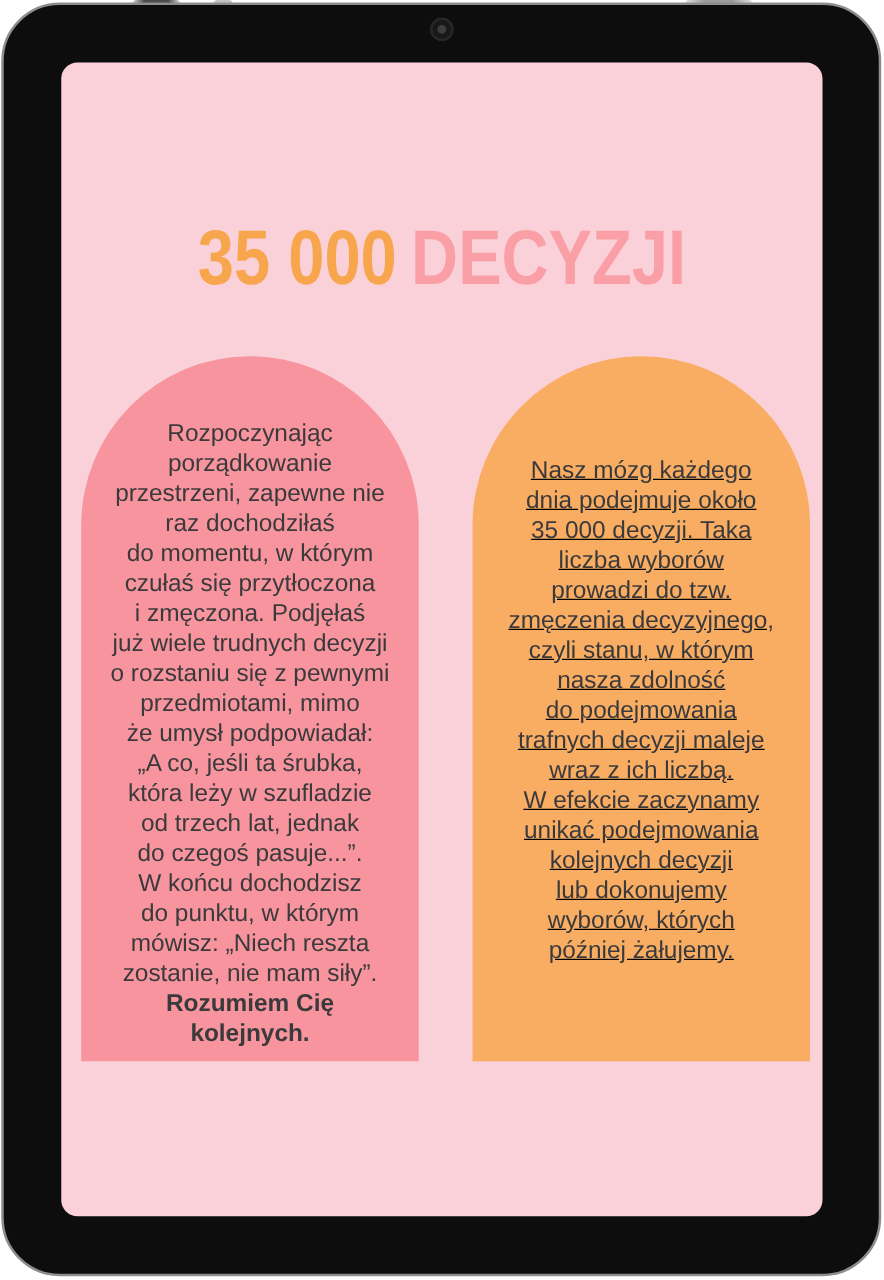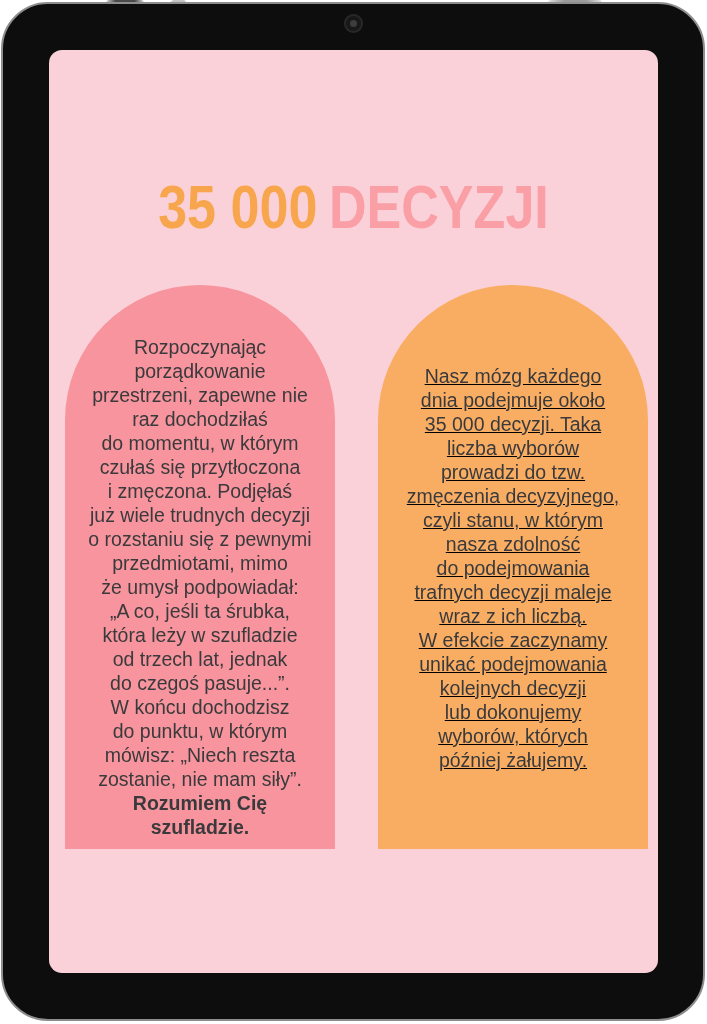--- a/index.html
+++ b/index.html
@@ -84,21 +84,21 @@
 że umysł podpowiadał:
 „A co, jeśli ta śrubka,
 która leży w szufladzie
 od trzech lat, jednak
 do czegoś pasuje...”.
 W końcu dochodzisz
 do punktu, w którym
 mówisz: „Niech reszta
 zostanie, nie mam siły”.</p>
       <p class="card-text emphasis">Rozumiem Cię
-szufladzie.</p>
+kolejnych.</p>
     </div>
 
     <div class="card card-right">
       <p class="card-text">Nasz mózg każdego
 dnia podejmuje około
 35 000 decyzji. Taka
 liczba wyborów
 prowadzi do tzw.
 zmęczenia decyzyjnego,
 czyli stanu, w którym

